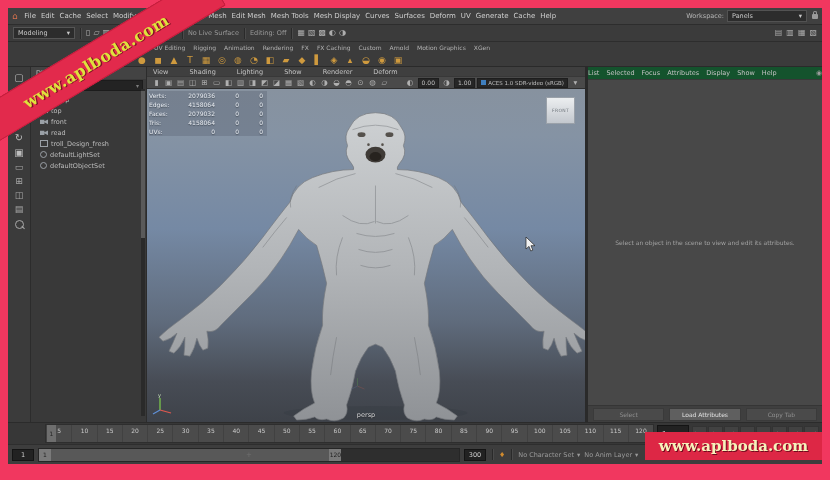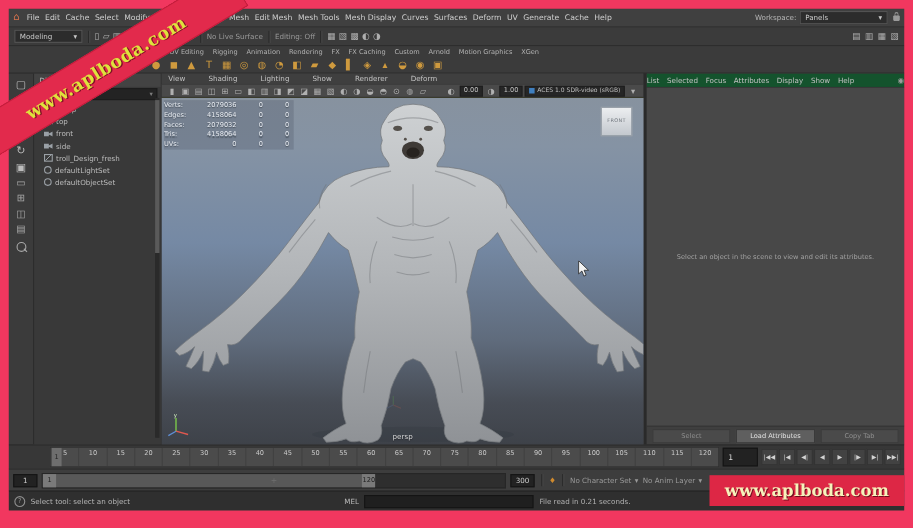--- a/index.html
+++ b/index.html
@@ -275,21 +275,21 @@
           <div class="outliner-item">
               <span class="icn icn-camera"></span>
               <span>top</span>
             </div>
           <div class="outliner-item">
               <span class="icn icn-camera"></span>
               <span>front</span>
             </div>
           <div class="outliner-item">
               <span class="icn icn-camera"></span>
-              <span>side</span>
+              <span>read</span>
             </div>
           <div class="outliner-item">
               <span class="icn icn-mesh"></span>
               <span>troll_Design_fresh</span>
             </div>
           <div class="outliner-item">
               <span class="icn-set"></span>
               <span>defaultLightSet</span>
             </div>
           <div class="outliner-item">
@@ -551,27 +551,20 @@
       <span class="rs-drop">
           <span>No Character Set</span>
           <span>▾</span>
         </span>
       <span class="rs-drop">
           <span>No Anim Layer</span>
           <span>▾</span>
         </span>
     </div>
 
-    <div class="commandline">
-      <span class="help-icon">?</span>
-      <span class="help-text">Select tool: select an object</span>
-      <span class="mel-label">MEL</span>
-      <span class="mel-input"></span>
-      <span class="result-text">File read in 0.21 seconds.</span>
-    </div>
   </div>
 
   <div class="ribbon">
     <span class="ribbon-text">www.aplboda.com</span>
   </div>
   <div class="wm-box">
     <span class="wm-text">www.aplboda.com</span>
   </div>
 </div>
 

